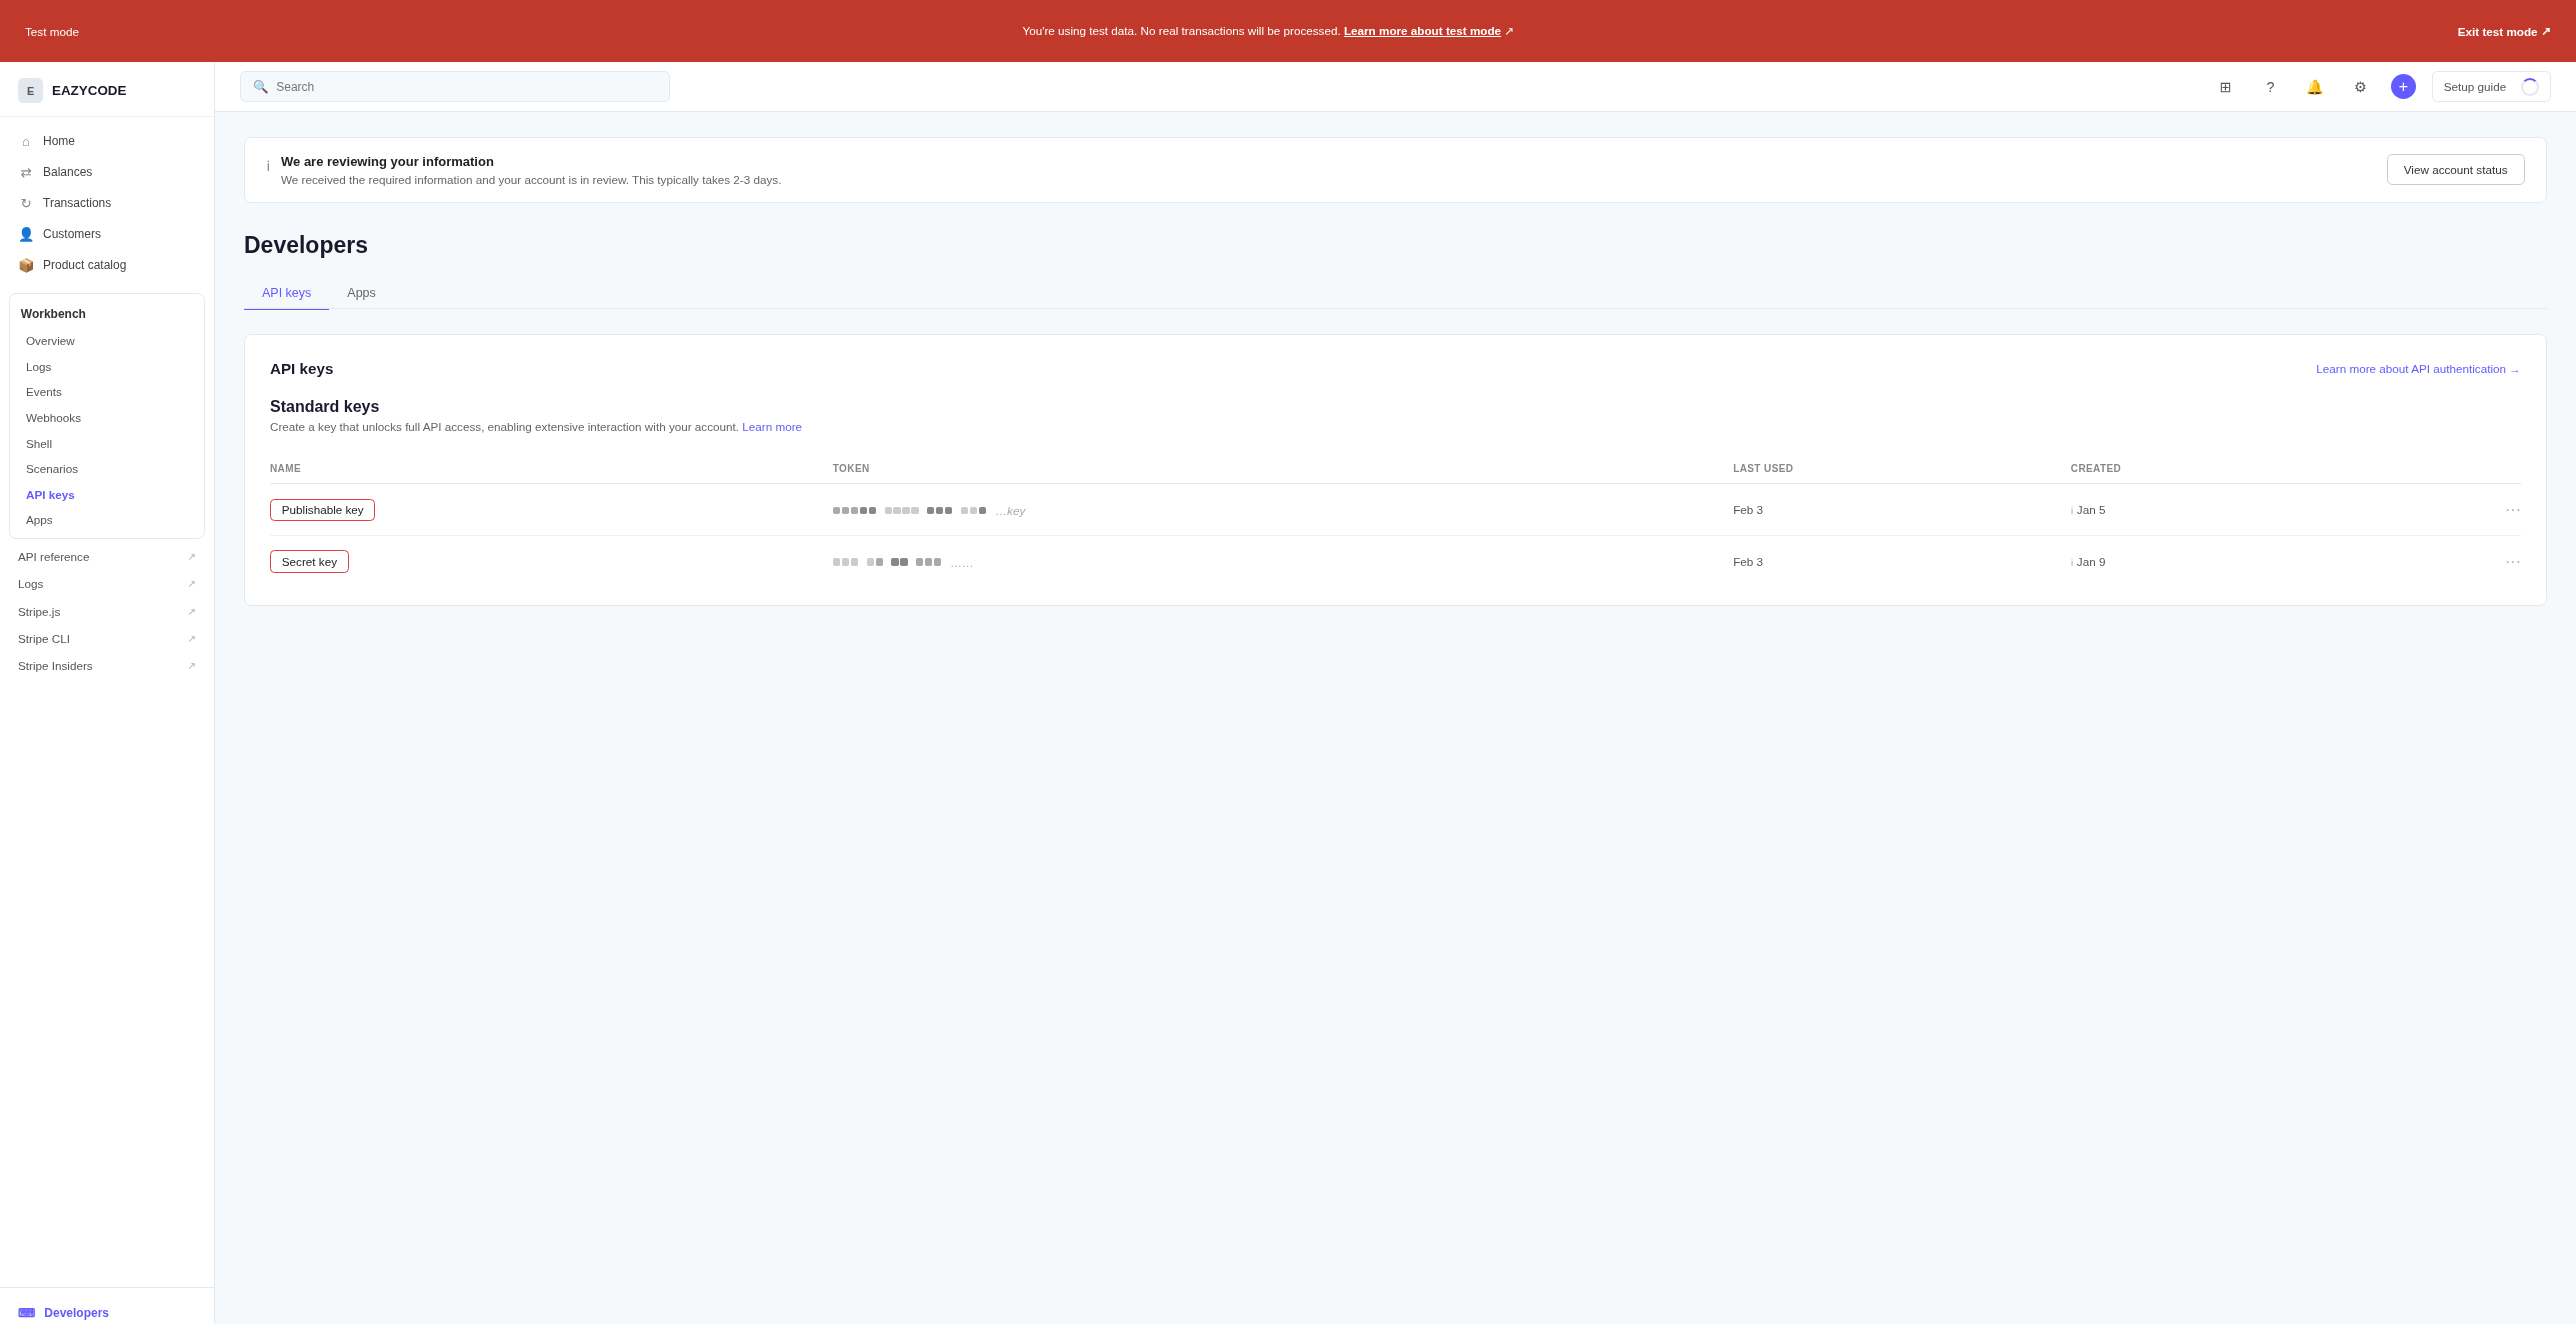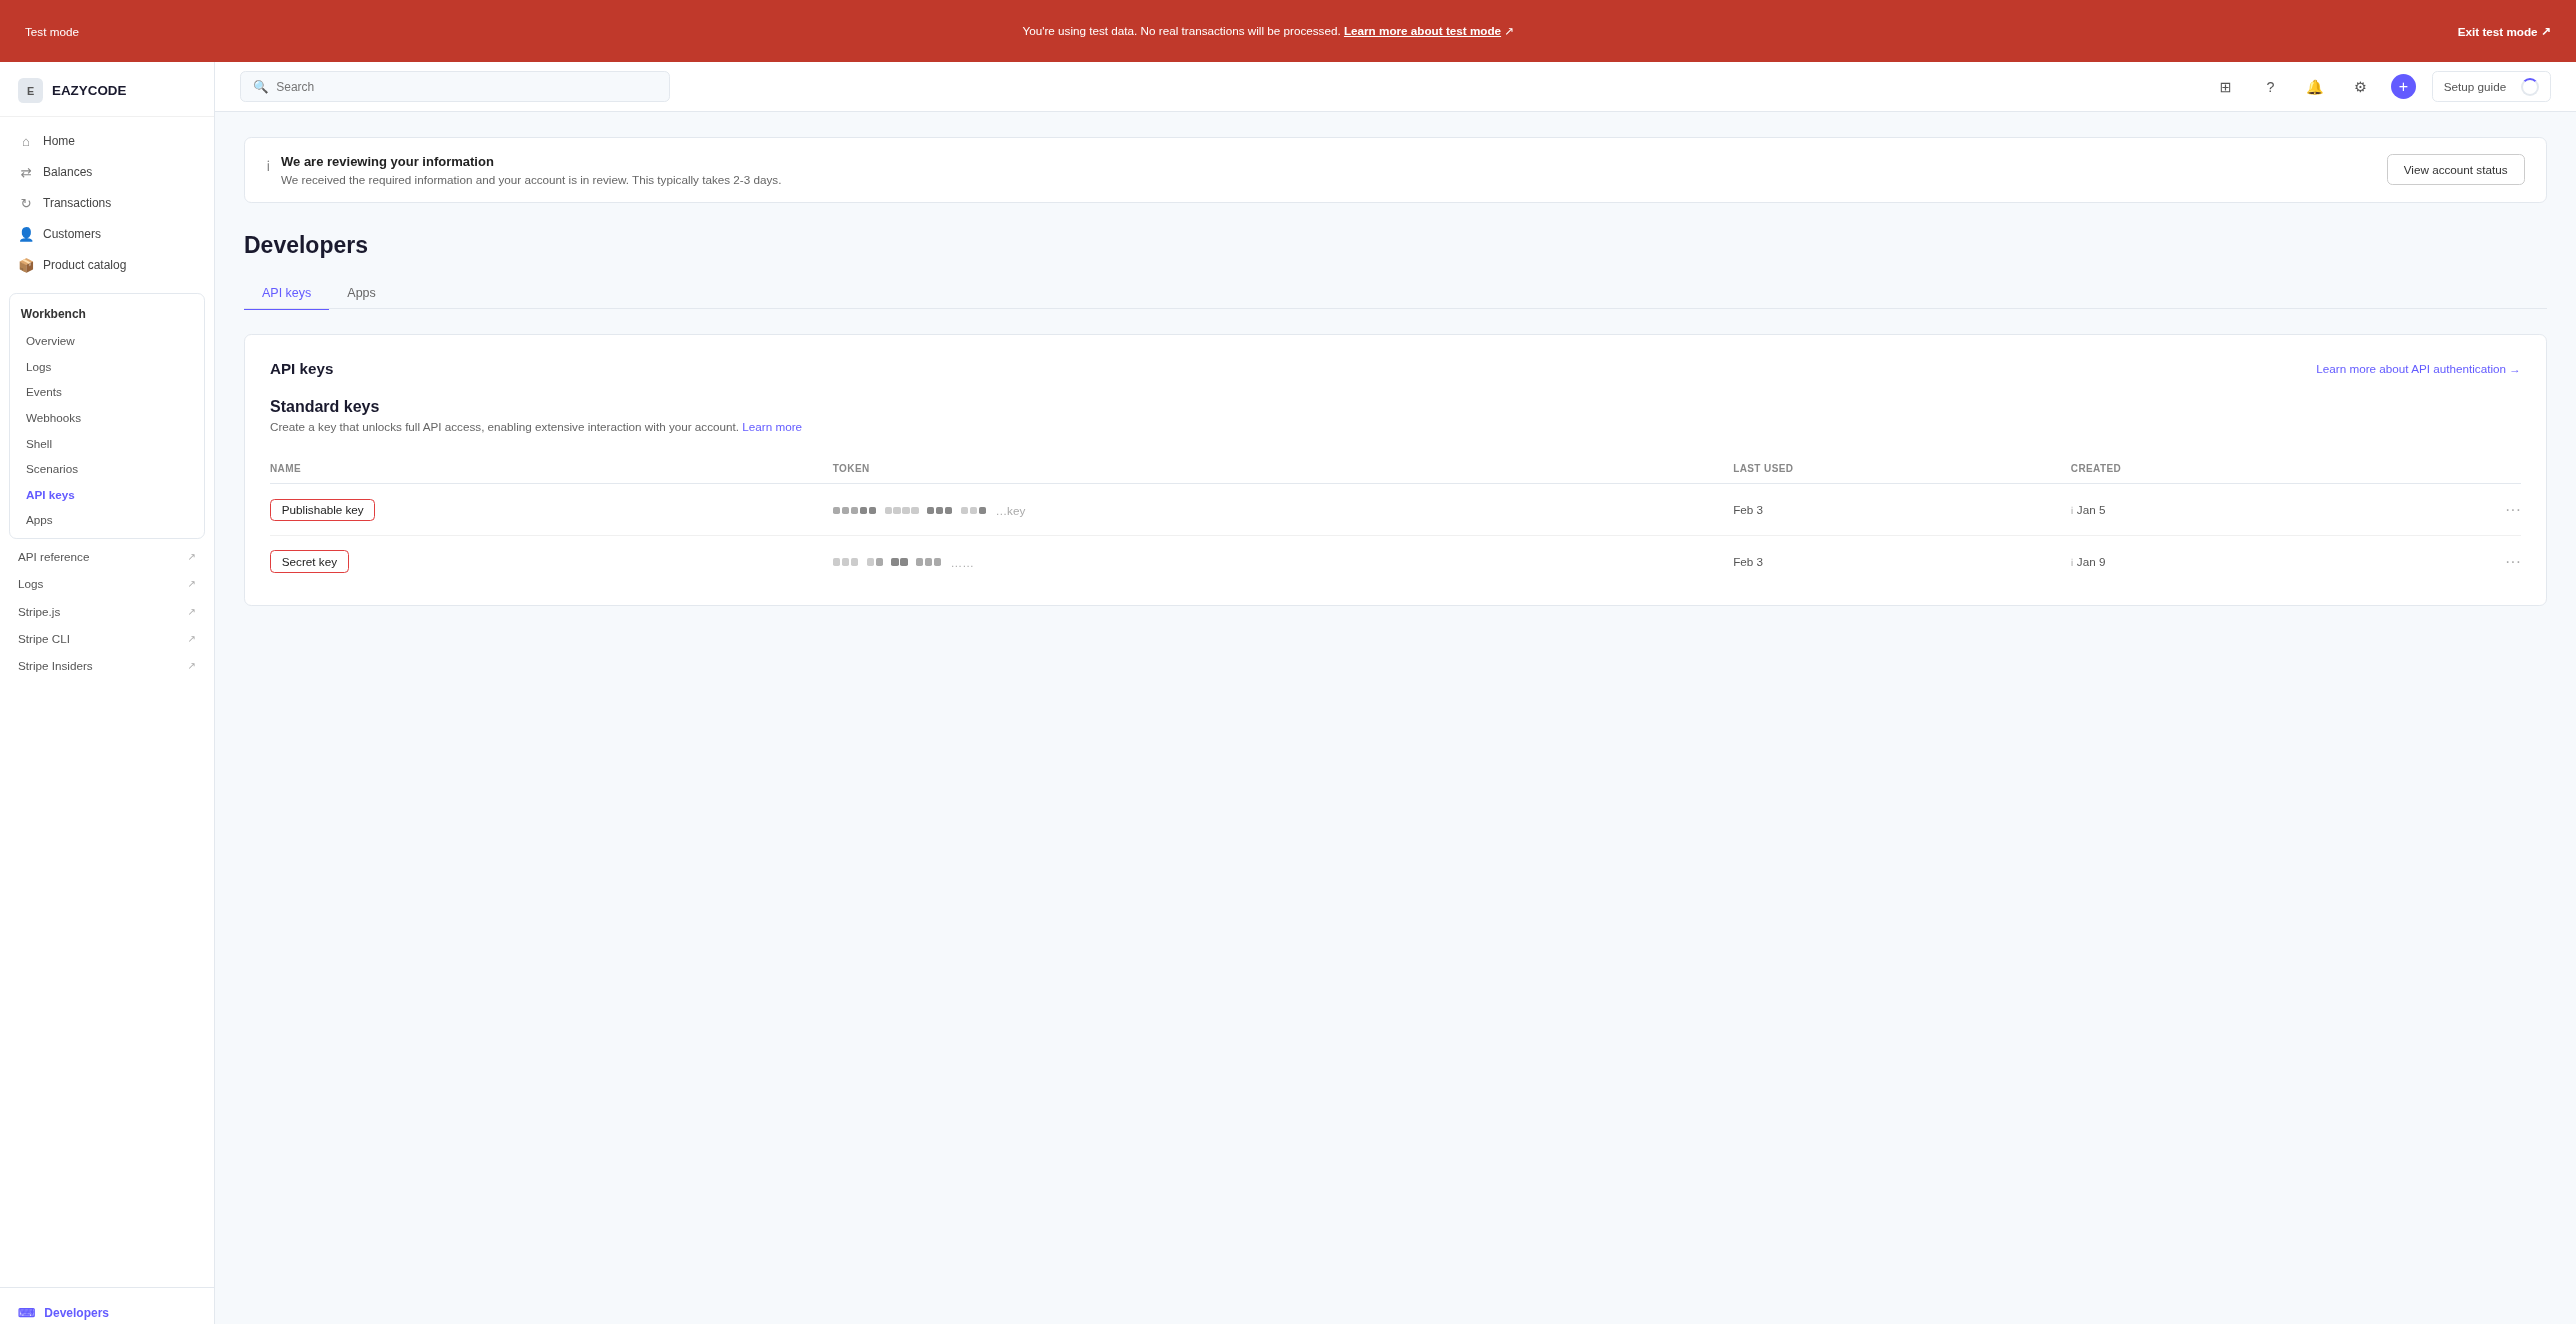--- a/index.html
+++ b/index.html
@@ -280,21 +280,21 @@
     .key-name-badge {
       border: 1.3px solid #e03e3e;
       border-radius: 4.5px;
       padding: 3.6px 10.8px;
       font-size: 11.7px;
       font-weight: 500;
       color: #222;
       display: inline-block;
     }
 
-    .token-cell { color: #aaa; font-size: 11.7px; }
+    .token-cell { color: #aaa; font-size: 11.7px; font-style: italic; }
     .token-blur {
       display: inline-flex;
       gap: 2.7px;
       align-items: center;
     }
     .token-dot-group {
       display: inline-flex; gap: 1.8px;
     }
     .token-dot {
       width: 7.2px; height: 7.2px;

